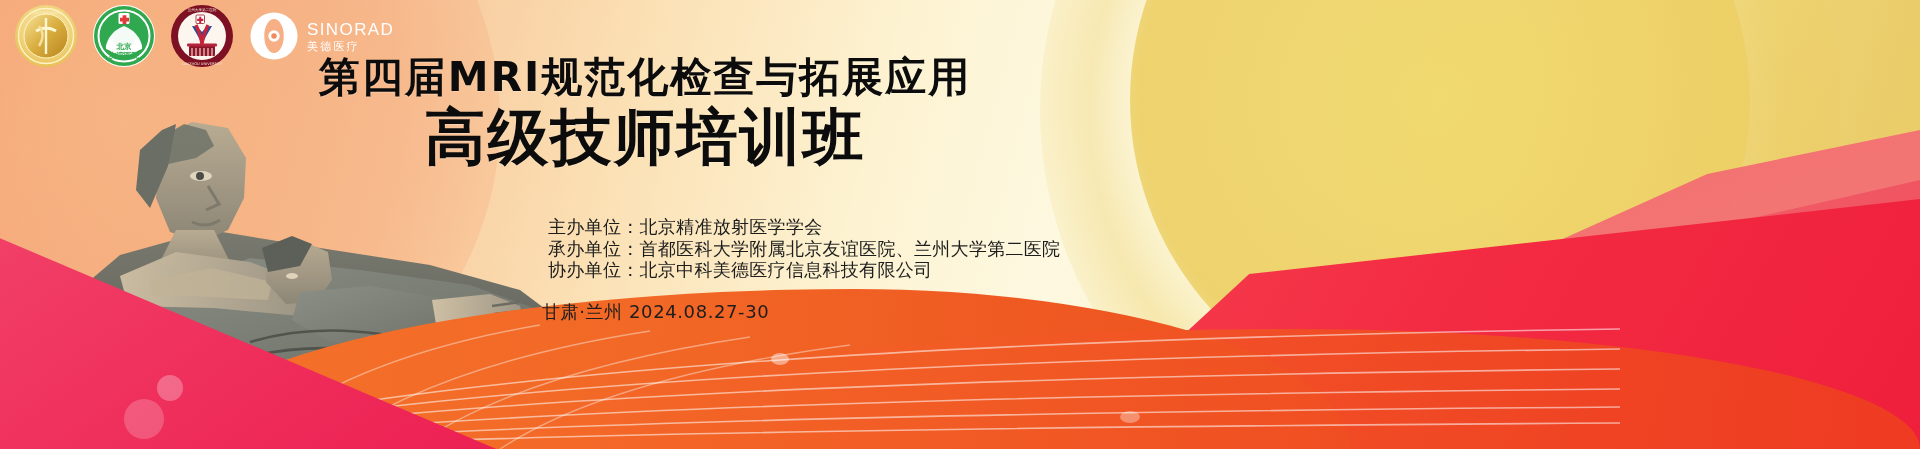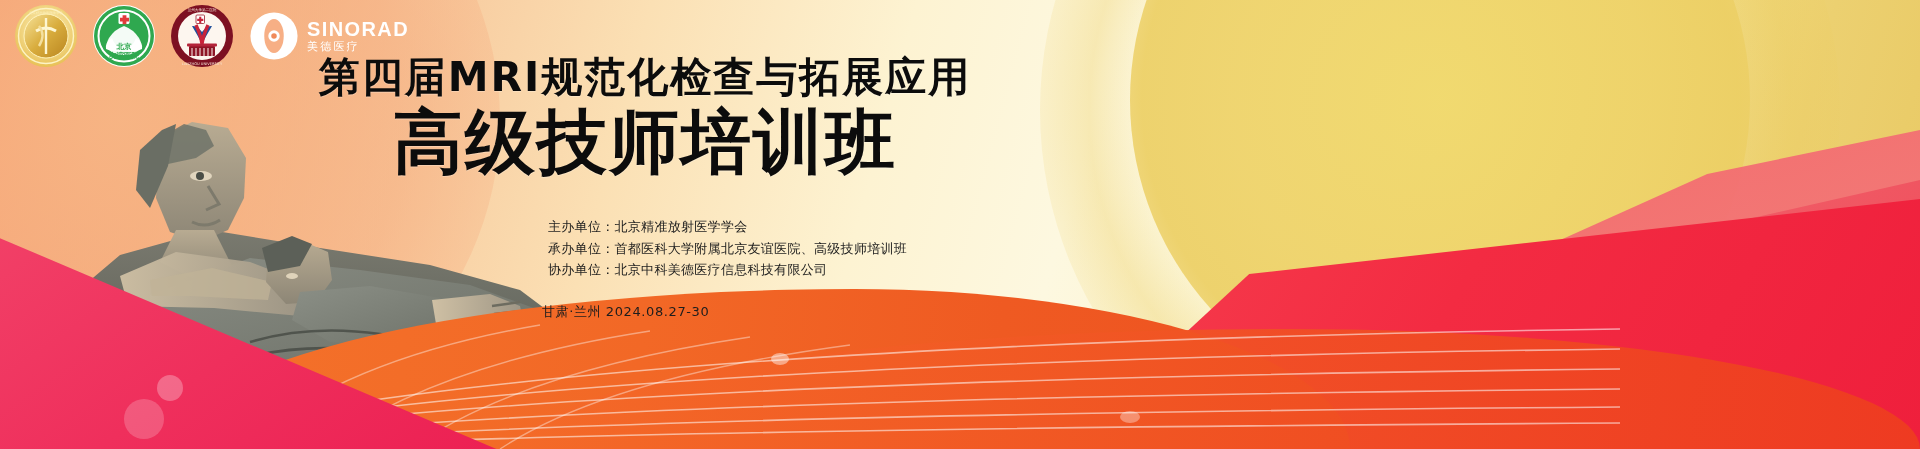--- a/index.html
+++ b/index.html
@@ -101,48 +101,48 @@
 
   
   .bridge{position:absolute;right:0;top:170px;width:740px;height:279px;pointer-events:none;}
 
   
   .logo-row{position:absolute;left:14px;top:4px;display:flex;align-items:center;gap:14px;z-index:9;}
   .logo{width:64px;height:64px;flex:0 0 auto;}
   .sinorad{display:flex;align-items:center;gap:7px;}
   .sinorad-text{display:flex;flex-direction:column;line-height:1;}
   .sinorad-en{
-    font-size:20px;font-weight:700;letter-spacing:1.4px;color:#ffffff;
+    font-size:17px;font-weight:400;letter-spacing:1.4px;color:#ffffff;
     font-family:"Liberation Sans",sans-serif;
   }
   .sinorad-cn{
     font-size:11px;letter-spacing:2.2px;color:#ffffff;margin-top:3px;
-    font-family:Liberation Mono, monospace;
+    font-family:Liberation Sans, sans-serif;
   }
 
   
   .titles{position:absolute;left:0;top:56px;width:1290px;text-align:center;z-index:8;}
   .title-line{
     color:#0c0c0c;
     font-family:"DejaVu Sans","Liberation Sans",sans-serif;
     font-weight:700;
     letter-spacing:2px;
     line-height:1.06;
     text-shadow:0 1px 0 rgba(255,255,255,.25);
   }
   .title-1{font-size:41px;}
-  .title-2{font-size:70px;margin-top:6px;}
+  .title-2{font-size:61px;margin-top:6px;}
 
   
   .subs{
     position:absolute;left:548px;top:216px;z-index:8;
     font-family:"DejaVu Sans","Liberation Sans",sans-serif;
     color:#1d1d1d;
   }
-  .sub-line{font-size:13px;line-height:21.5px;letter-spacing:.3px;white-space:nowrap;}
+  .sub-line{font-size:18px;line-height:21.5px;letter-spacing:.3px;white-space:nowrap;}
   .sub-line.place{margin-top:20px;margin-left:-6px;letter-spacing:.6px;}
 </style>
 </head>
 <body>
 
 <div class="banner">
 
   <div class="sun sun-halo"></div>
   <div class="sun sun-main"></div>
   <div class="sun glow-left"></div>
@@ -405,18 +405,18 @@
     </div>
   </div>
 
   <div class="titles">
     <div class="title-line title-1">第四届MRI规范化检查与拓展应用</div>
     <div class="title-line title-2">高级技师培训班</div>
   </div>
 
   <div class="subs">
     <div class="sub-line">主办单位：北京精准放射医学学会</div>
-    <div class="sub-line">承办单位：首都医科大学附属北京友谊医院、高级技师培训班</div>
+    <div class="sub-line">承办单位：首都医科大学附属北京友谊医院、兰州大学第二医院</div>
     <div class="sub-line">协办单位：北京中科美德医疗信息科技有限公司</div>
     <div class="sub-line place">甘肃·兰州  2024.08.27-30</div>
   </div>
 
 </div>
 
 </body></html>

